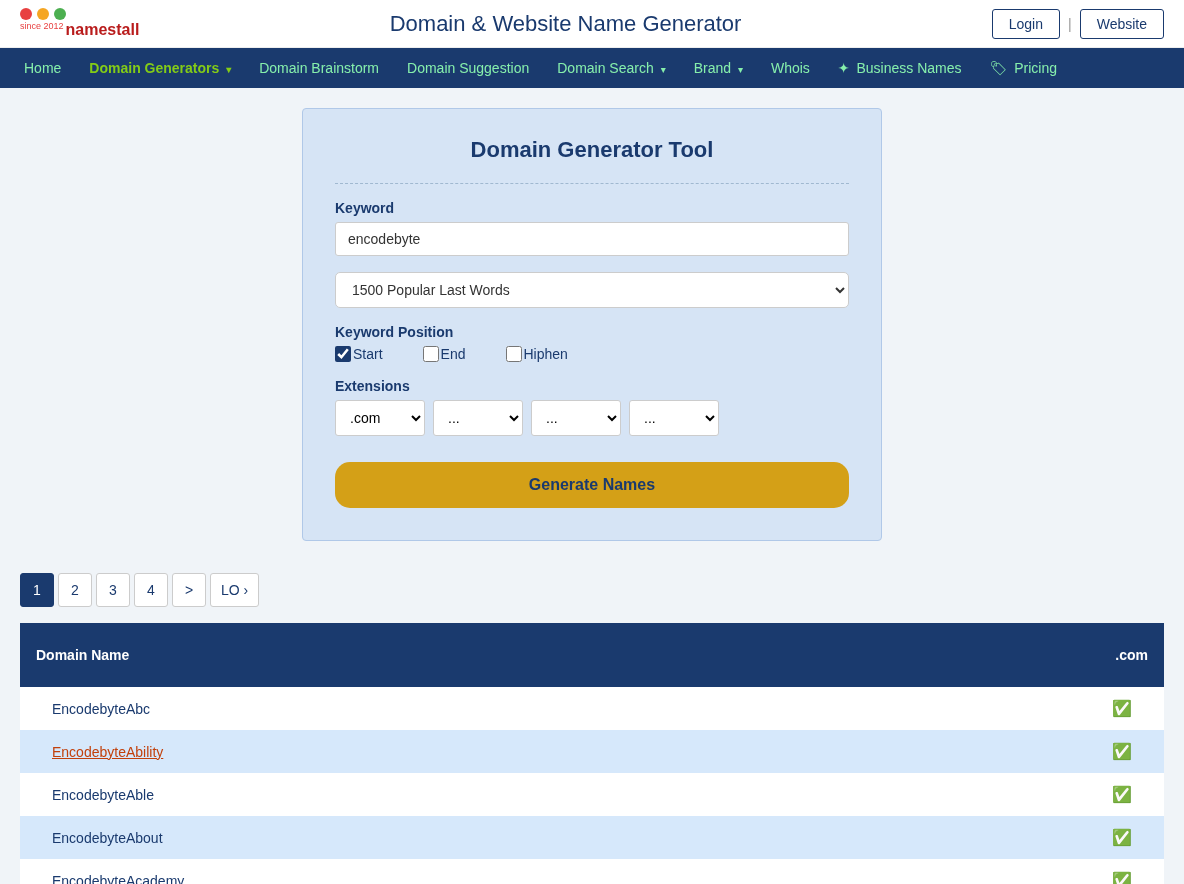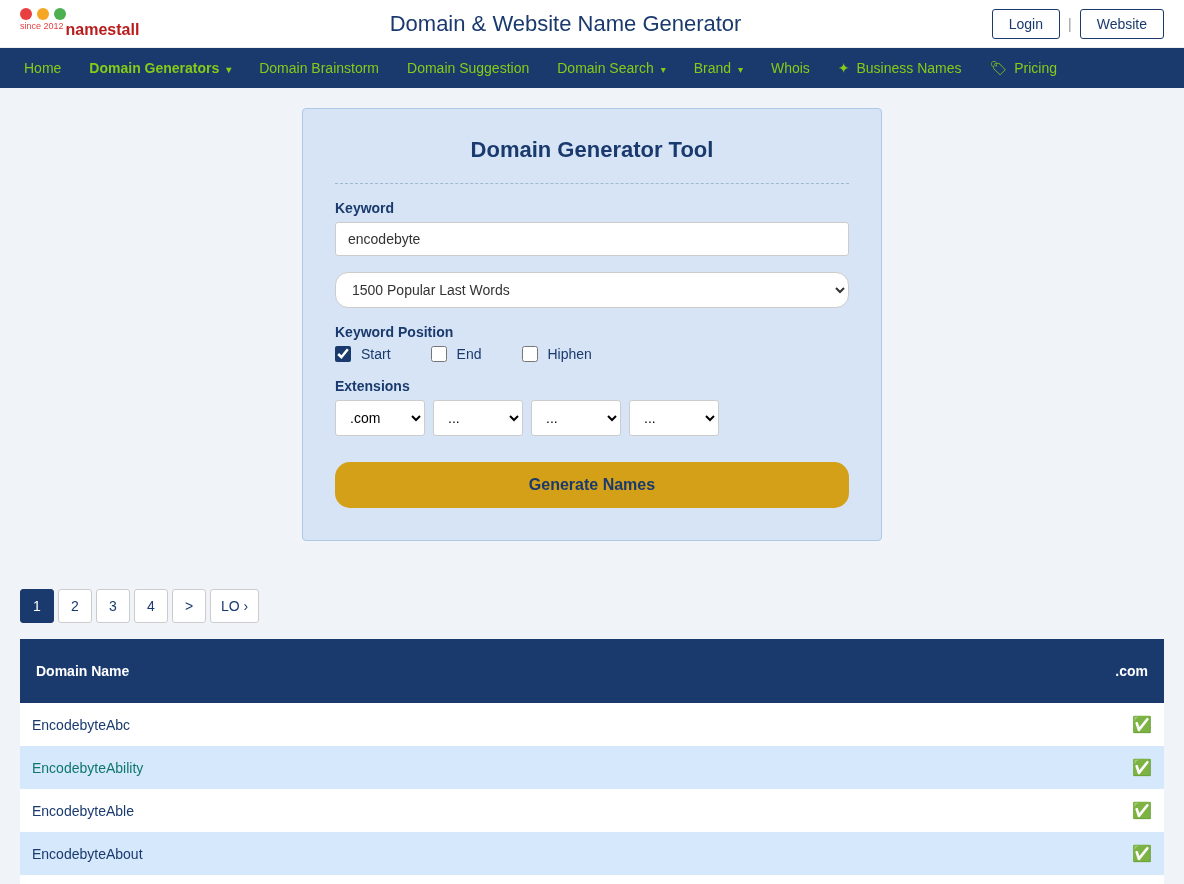--- a/index.html
+++ b/index.html
@@ -51,21 +51,21 @@
     .auth-sep { color: #999; }
 
     
     nav {
       background: #1a3a6e;
       display: flex;
       align-items: center;
       padding: 0 10px;
     }
     nav a {
-      color: #84cc16;
+      color: #86efac;
       text-decoration: none;
       padding: 12px 14px;
       font-size: 14px;
       display: inline-block;
       white-space: nowrap;
     }
     nav a.active, nav .domain-gen { color: #84cc16; font-weight: bold; }
     nav .dropdown-arrow { font-size: 10px; margin-left: 3px; }
     nav .pricing-icon { margin-right: 3px; }
     nav .business-icon { margin-right: 3px; }
@@ -77,21 +77,21 @@
       min-height: 400px;
     }
 
     
     .tool-card {
       background: #d6e4f5;
       border: 1px solid #b0c8e8;
       border-radius: 4px;
       padding: 28px 32px 32px;
       max-width: 580px;
-      margin: 0 auto 40px;
+      margin: 0 auto 24px;
     }
     .tool-title {
       text-align: center;
       font-size: 22px;
       color: #1a3a6e;
       font-weight: bold;
       margin-bottom: 20px;
     }
     .form-divider {
       border: none;
@@ -113,38 +113,38 @@
       padding: 8px 12px;
       border: 1px solid #ccc;
       border-radius: 3px;
       font-size: 14px;
       color: #333;
     }
     .form-select {
       width: 100%;
       padding: 8px 12px;
       border: 1px solid #ccc;
-      border-radius: 13px;
+      border-radius: 5px;
       font-size: 14px;
       color: #333;
       appearance: auto;
       background: #fff;
     }
 
     
     .kw-position-row {
       display: flex;
       align-items: center;
       gap: 40px;
       margin-top: 4px;
     }
     .kw-position-item {
       display: flex;
       align-items: flex-end;
-      gap: 10px;
+      gap: 2px;
       color: #1a3a6e;
       font-size: 14px;
     }
     .kw-position-item input[type="checkbox"] {
       width: 16px; height: 16px;
       accent-color: #1a3a6e;
     }
 
     
     .extensions-row {
@@ -222,21 +222,21 @@
     .results-table thead th.ext-col {
       text-align: right;
     }
     .results-table tbody tr:nth-child(odd) {
       background: #fff;
     }
     .results-table tbody tr:nth-child(even) {
       background: #d6e8fb;
     }
     .results-table tbody td {
-      padding: 12px 12px;
+      padding: 12px 32px;
       font-size: 14px;
       color: #1a3a6e;
     }
     .results-table tbody td.check-col {
       text-align: right;
     }
     .check-icon {
       color: #4caf50;
       font-size: 18px;
     }
@@ -354,21 +354,21 @@
         <th>Domain Name</th>
         <th class="ext-col">.com</th>
       </tr>
     </thead>
     <tbody id="results-body">
     <tr>
           <td style="color: rgb(26, 58, 110);">EncodebyteAbc</td>
           <td class="check-col"><span class="check-icon" style="font-size: 16px;">✅</span></td>
         </tr>
         <tr>
-          <td style="color: #0f766e;">EncodebyteAbility</td>
+          <td style="color: #c2410c; text-decoration: underline;">EncodebyteAbility</td>
           <td class="check-col"><span class="check-icon" style="font-size: 16px;">✅</span></td>
         </tr>
         <tr>
           <td style="color: rgb(26, 58, 110);">EncodebyteAble</td>
           <td class="check-col"><span class="check-icon" style="font-size: 16px;">✅</span></td>
         </tr>
         <tr>
           <td style="color: rgb(26, 58, 110);">EncodebyteAbout</td>
           <td class="check-col"><span class="check-icon" style="font-size: 16px;">✅</span></td>
         </tr>

